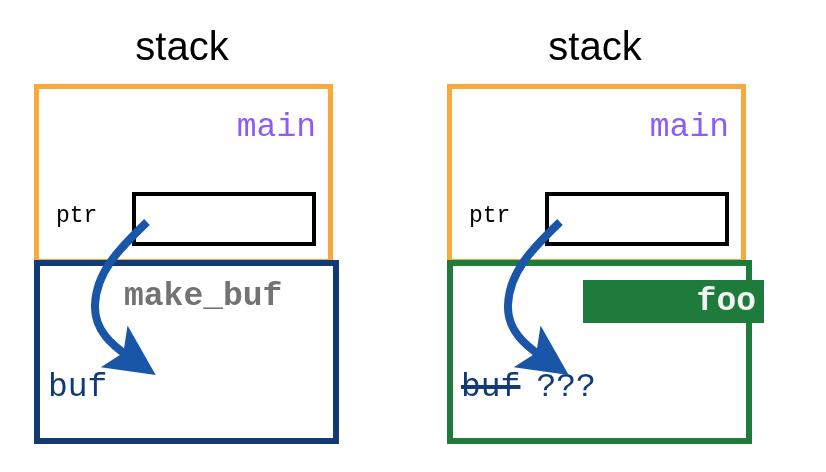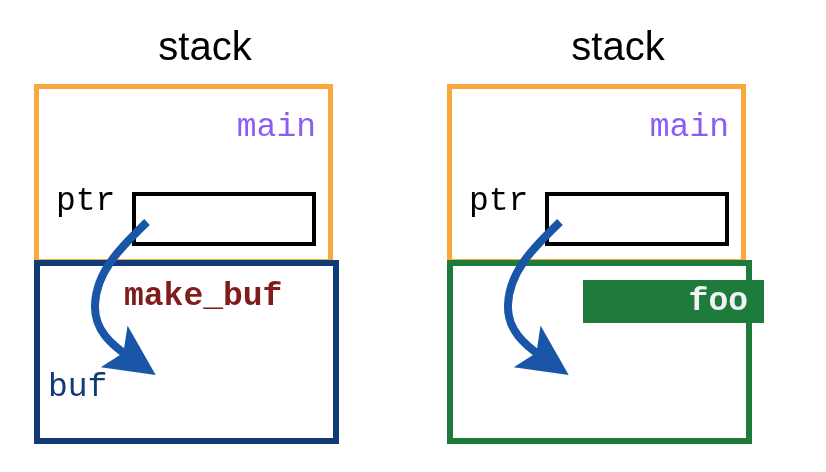--- a/index.html
+++ b/index.html
@@ -29,21 +29,20 @@
     position: absolute;
     top: 24px;
     left: 0;
     width: 364px;
     text-align: center;
     font-family: "Liberation Sans", sans-serif;
     font-size: 40px;
     line-height: 44px;
     color: #000000;
     white-space: nowrap;
-    padding-left: 23px;
   }
 
   
   .frame-main {
     position: absolute;
     left: 34px;
     top: 84px;
     width: 289px;       
     height: 170px;
     border: 5px solid #f9a83c;
@@ -72,24 +71,24 @@
     width: 282px;
     text-align: right;
     font-family: "Liberation Mono", "DejaVu Sans Mono", monospace;
     font-size: 33px;
     line-height: 40px;
     color: #8b5cf6;
     white-space: nowrap;
   }
   .label-ptr {
     position: absolute;
-    top: 182px;
+    top: 196px;
     left: 56px;
     font-family: "Liberation Mono", "DejaVu Sans Mono", monospace;
-    font-size: 33px;
+    font-size: 23px;
     line-height: 40px;
     color: #000000;
     white-space: nowrap;
   }
   .ptr-cell {
     position: absolute;
     left: 132px;
     top: 192px;
     width: 176px;
     height: 46px;
@@ -99,33 +98,33 @@
   }
 
   .label-callee {
     position: absolute;
     top: 277px;
     left: 124px;
     font-family: "Liberation Mono", "DejaVu Sans Mono", monospace;
     font-weight: bold;
     font-size: 33px;
     line-height: 40px;
-    color: #7f1d1d;
+    color: #737373;
     white-space: nowrap;
   }
 
   .foo-block {
     position: absolute;
     left: 170px;
     top: 280px;
     width: 181px;
     height: 43px;
     background: #1e7b3c;
     box-sizing: border-box;
-    padding-right: 16px;
+    padding-right: 8px;
     text-align: right;
     font-family: "Liberation Mono", "DejaVu Sans Mono", monospace;
     font-weight: bold;
     font-size: 33px;
     line-height: 43px;
     color: #f2f2f2;
     white-space: nowrap;
   }
 
   .buf-row {
@@ -202,20 +201,23 @@
     <div class="label-main">main</div>
 
     <div class="label-ptr">ptr</div>
 
     <div class="ptr-cell"></div>
 
     <div class="frame-callee green"></div>
 
     <div class="foo-block">foo</div>
 
+    <div class="buf-row">
+      <span class="struck">buf</span><span class="unknown">???</span>
+    </div>
 
     <svg class="arrow-svg" viewBox="0 0 413 472">
       <defs>
         <marker id="ah-right" markerWidth="7" markerHeight="7" refX="2.2" refY="3.5" orient="auto" markerUnits="strokeWidth">
           <path d="M0,0.4 L6.4,3.5 L0.2,6.6 L1.5,3.5 Z" fill="#1a56a8"></path>
         </marker>
       </defs>
       <path d="M147,222 C120,248 96,272 95,305 C94,330 112,345 128,356" fill="none" stroke="#1a56a8" stroke-width="8" stroke-linecap="butt" marker-end="url(#ah-right)"></path>
     </svg>
   </div>

